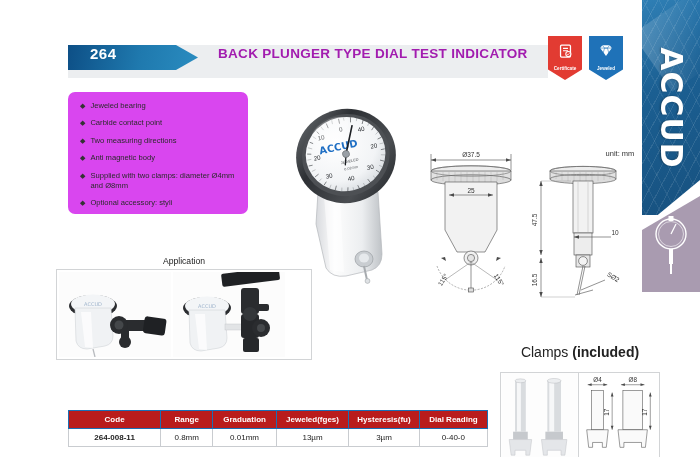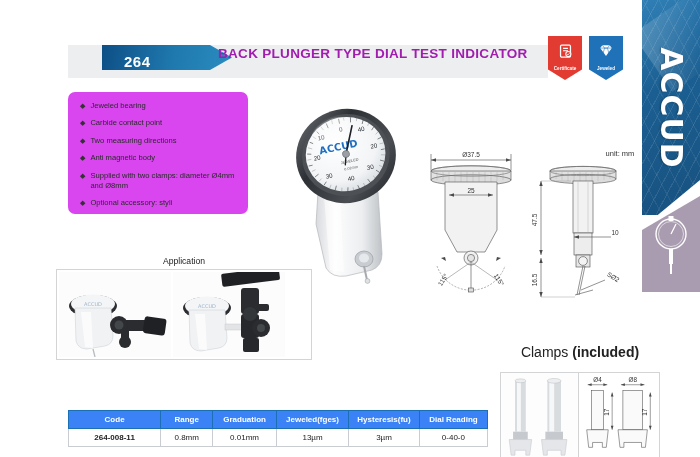--- a/index.html
+++ b/index.html
@@ -54,21 +54,21 @@
   
   #header { position: absolute; left: 68px; top: 45px; width: 560px; height: 36px; }
   #header-strip {
     position: absolute; left: 0; top: 0; width: 480px; height: 33px;
     background: #eceef0;
   }
   #code-tab {
     position: absolute; left: 0; top: 0; width: 130px; height: 25px;
     background: linear-gradient(100deg, #0d4f86 0%, #1f79ae 55%, #2a8cc0 100%);
     clip-path: polygon(0 0, 108px 0, 130px 50%, 108px 100%, 0 100%);
-    display: flex; align-items: flex-end; margin-left: 34px;
+    display: flex; align-items: flex-start;
   }
   #code-tab-label {
     color: #ffffff; font-size: 15px; font-weight: bold; margin-left: 22px;
     letter-spacing: .5px;
   }
   #product-title {
     position: absolute; left: 150px; top: 1px; width: 330px;
     font-size: 13.5px; font-weight: bold; color: #a21caf;
     line-height: 16px; letter-spacing: .3px;
   }
@@ -122,21 +122,21 @@
   }
   #clamps-photo { width: 78px; position: relative; border-right: 1px solid #d2d4d6; }
   #clamps-draw { width: 80px; position: relative; }
 
   
   #spec-table {
     position: absolute; left: 68px; top: 410px; width: 420px;
     border-collapse: collapse; font-size: 8px;
   }
   #spec-table th {
-    background: #3b82f6; color: #ffffff; font-weight: bold;
+    background: #b91c1c; color: #ffffff; font-weight: bold;
     padding: 4px 2px; border: 1px solid #1a6fb5; text-align: center;
     white-space: nowrap;
   }
   #spec-table td {
     padding: 4px 2px; border: 1px solid #c9ccd0; text-align: center;
     color: #222; background: #ffffff;
   }
   #spec-table td.code-cell { font-weight: bold; }
 
   .dimtxt { font-size: 6.5px; fill: #333; font-family: "Liberation Sans", sans-serif; }

